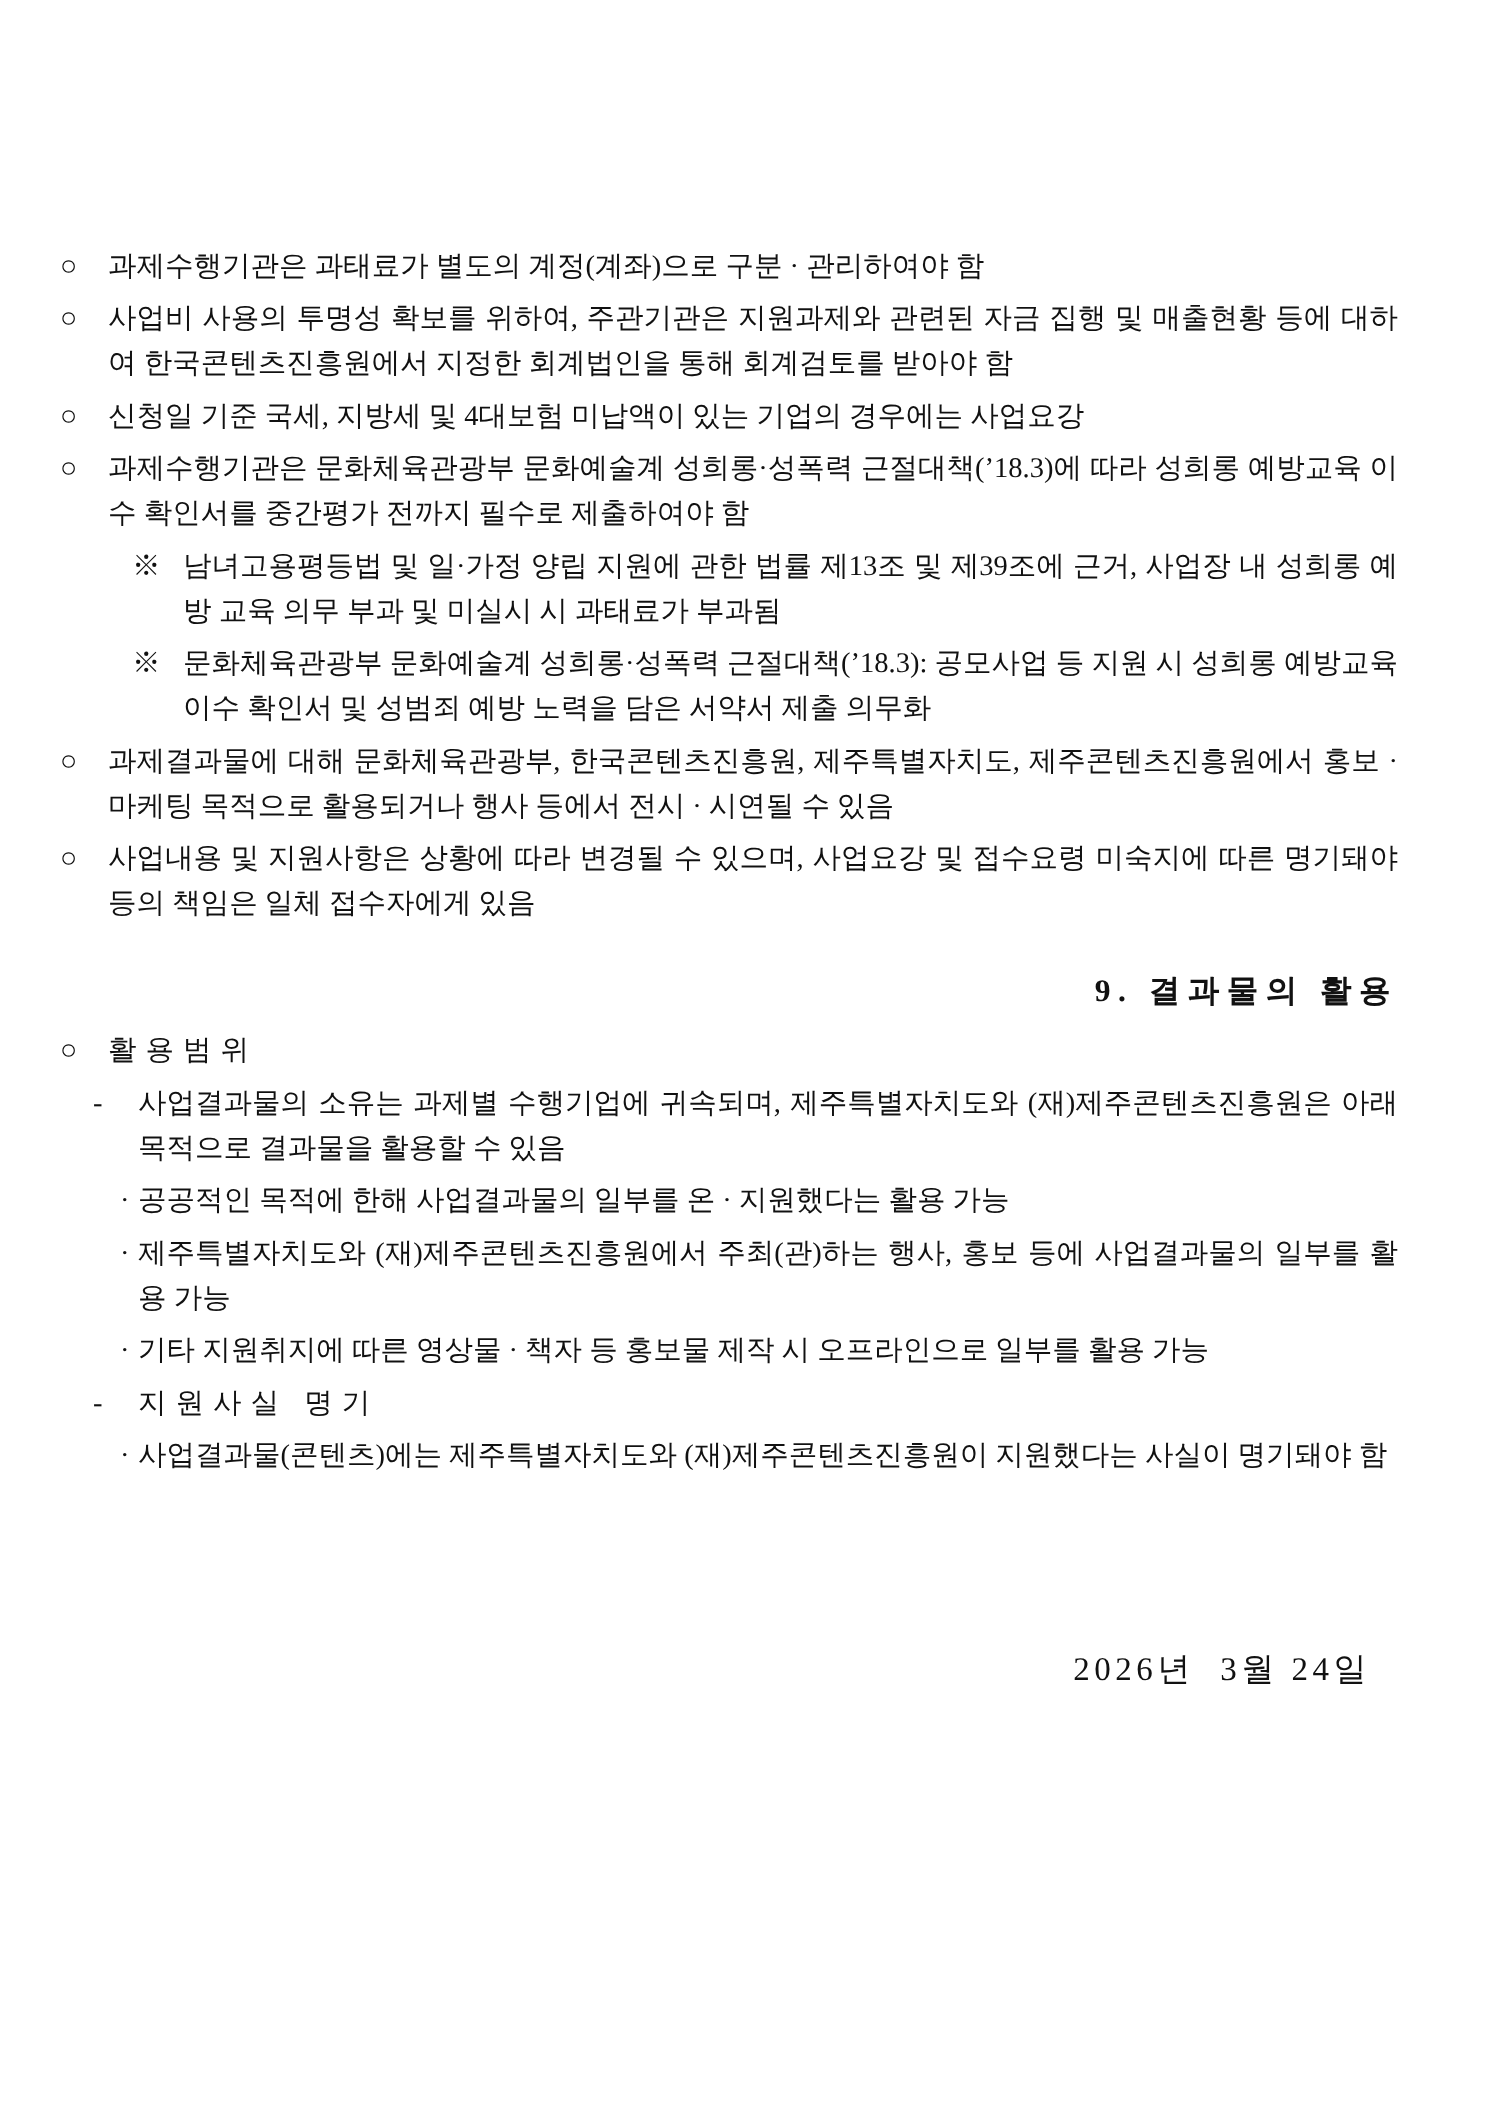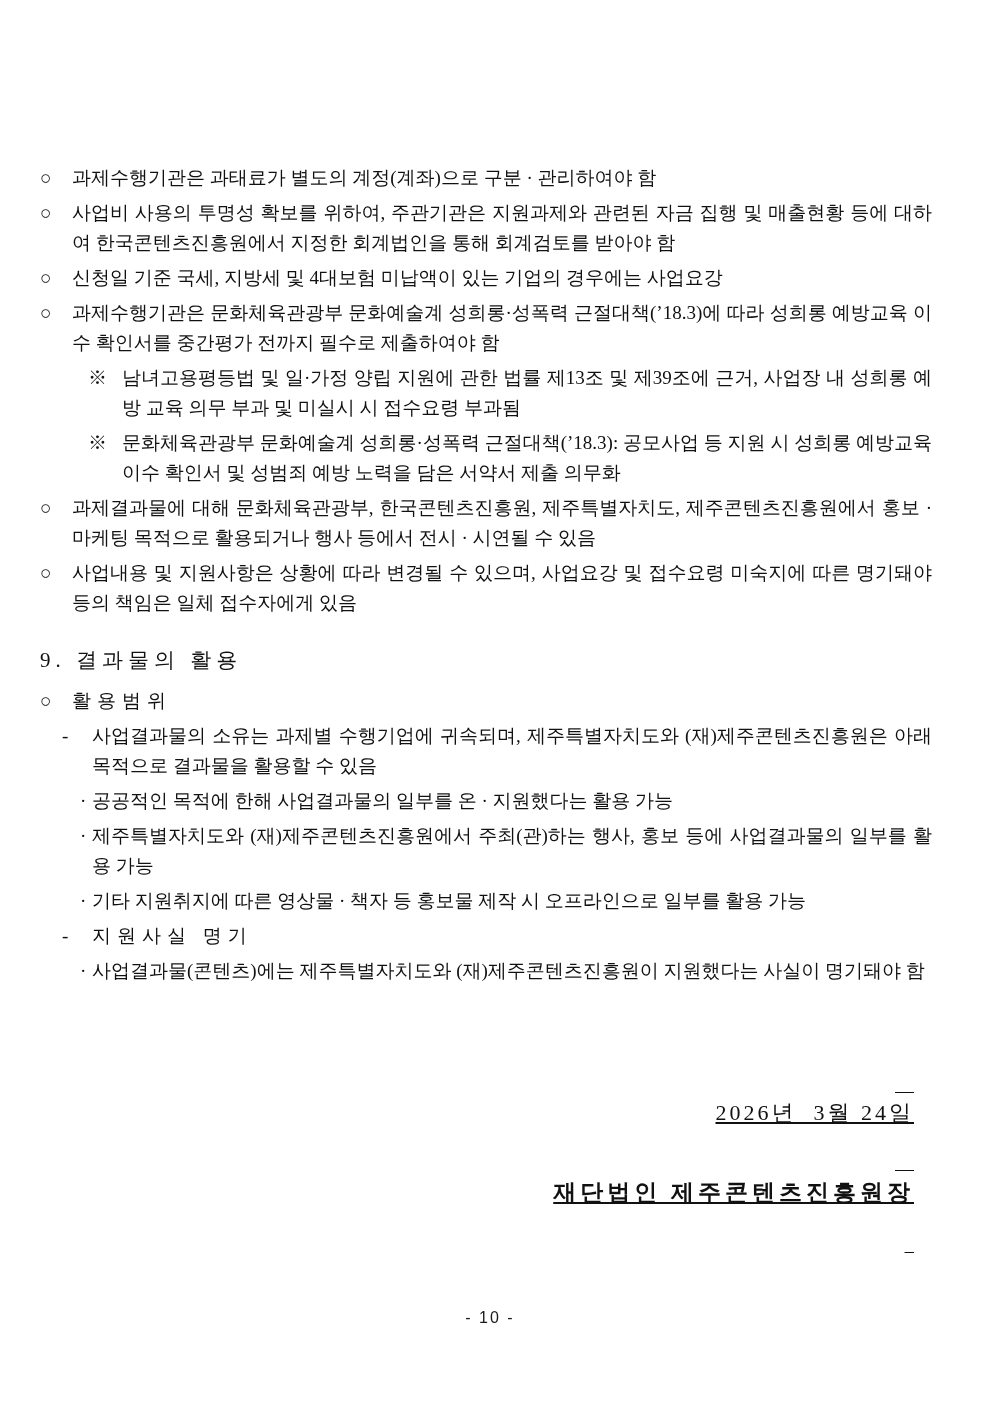--- a/index.html
+++ b/index.html
@@ -33,30 +33,30 @@
   .lv-note .marker { width: 34px; }
   .lv-dash { margin-left: 22px; }
   .lv-dash .marker { width: 30px; }
   .lv-dot  { margin-left: 40px; }
   .lv-dot  .marker { width: 12px; }
   .ls { letter-spacing: 6px; }
   .section-title {
     margin-top: 27px;
     margin-bottom: 11px;
     font-size: 21px;
-    font-weight: normal;
+    font-weight: bold;
     letter-spacing: 5px;
     line-height: 30px;
+    text-align: right;
   }
   .closing {
     margin-top: 66px;
     text-align: right;
     padding-right: 18px;
     white-space: pre;
-    text-decoration: underline;
   }
   .closing-date {
     font-size: 22px;
     line-height: 34px;
     letter-spacing: 3px;
   }
   .closing-signer {
     font-size: 23px;
     font-weight: bold;
     line-height: 38px;
@@ -90,21 +90,21 @@
   <div class="para lv-o">
     <span class="marker">○</span>
     <span class="text">신청일 기준 국세, 지방세 및 4대보험 미납액이 있는 기업의 경우에는 사업요강</span>
   </div>
   <div class="para lv-o">
     <span class="marker">○</span>
     <span class="text">과제수행기관은 문화체육관광부 문화예술계 성희롱·성폭력 근절대책(’18.3)에 따라 성희롱 예방교육 이수 확인서를 중간평가 전까지 필수로 제출하여야 함</span>
   </div>
   <div class="para lv-note">
     <span class="marker">※</span>
-    <span class="text">남녀고용평등법 및 일·가정 양립 지원에 관한 법률 제13조 및 제39조에 근거, 사업장 내 성희롱 예방 교육 의무 부과 및 미실시 시 접수요령 부과됨</span>
+    <span class="text">남녀고용평등법 및 일·가정 양립 지원에 관한 법률 제13조 및 제39조에 근거, 사업장 내 성희롱 예방 교육 의무 부과 및 미실시 시 과태료가 부과됨</span>
   </div>
   <div class="para lv-note">
     <span class="marker">※</span>
     <span class="text">문화체육관광부 문화예술계 성희롱·성폭력 근절대책(’18.3): 공모사업 등 지원 시 성희롱 예방교육 이수 확인서 및 성범죄 예방 노력을 담은 서약서 제출 의무화</span>
   </div>
   <div class="para lv-o">
     <span class="marker">○</span>
     <span class="text">과제결과물에 대해 문화체육관광부, 한국콘텐츠진흥원, 제주특별자치도, 제주콘텐츠진흥원에서 홍보 · 마케팅 목적으로 활용되거나 행사 등에서 전시 · 시연될 수 있음</span>
   </div>
   <div class="para lv-o">
@@ -138,18 +138,16 @@
     <span class="marker">-</span>
     <span class="text ls">지원사실 명기</span>
   </div>
   <div class="para lv-dot">
     <span class="marker">·</span>
     <span class="text">사업결과물(콘텐츠)에는 제주특별자치도와 (재)제주콘텐츠진흥원이 지원했다는 사실이 명기돼야 함</span>
   </div>
 
   <div class="closing">
     <div class="closing-date">2026년  3월 24일</div>
-    <div class="closing-signer">재단법인 제주콘텐츠진흥원장</div>
   </div>
 
-  <div class="page-number">- 10 -</div>
 
 </div>
 
 </body></html>

